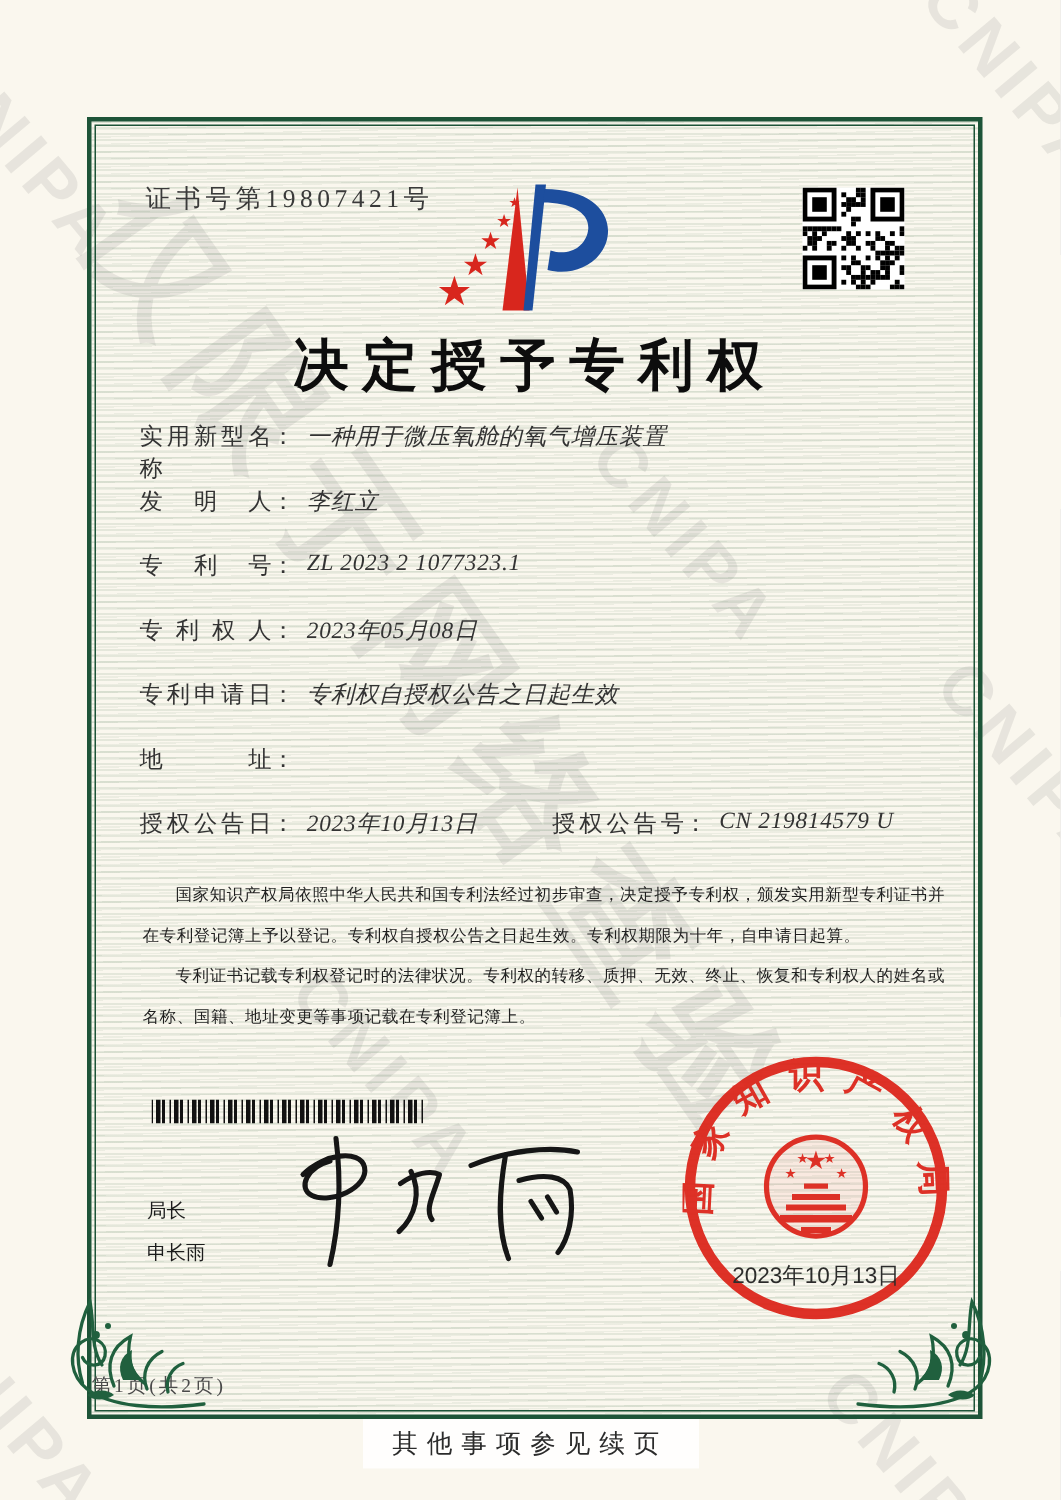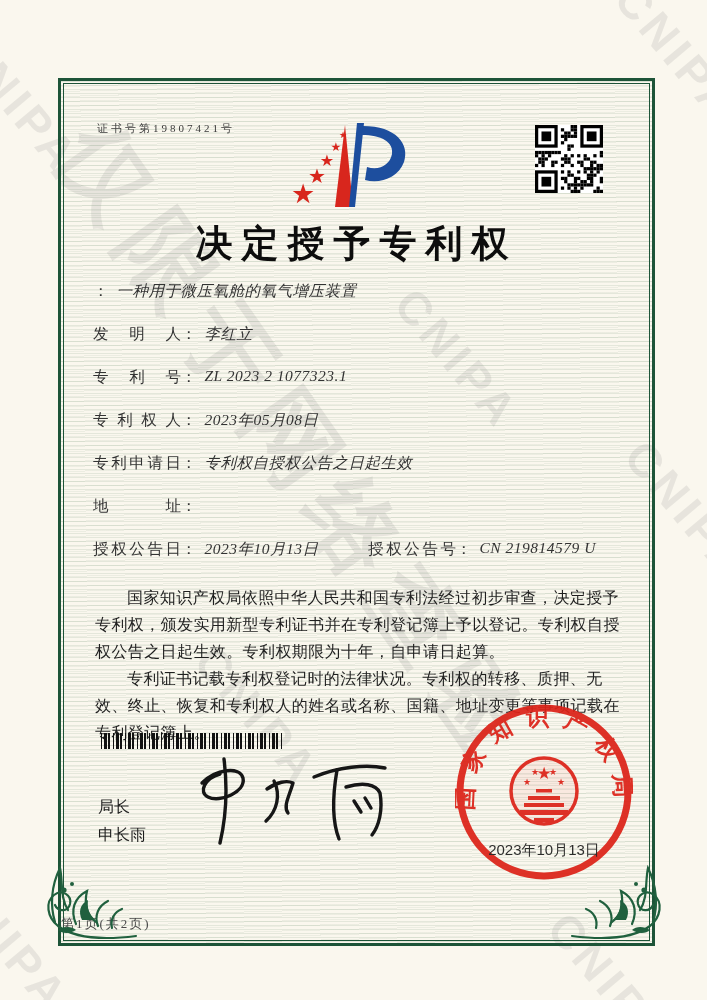--- a/index.html
+++ b/index.html
@@ -17,41 +17,41 @@
   .frame{
     position:absolute;left:58px;top:78px;width:591px;height:862px;
     border:3px solid #1d5438;z-index:2;
     background:
       repeating-linear-gradient(180deg, rgba(96,134,100,.14) 0 1px, rgba(0,0,0,0) 1px 4px),
       repeating-linear-gradient(178.5deg, rgba(96,134,100,.09) 0 1px, rgba(0,0,0,0) 1px 5px);
   }
   .frame-inner{position:absolute;inset:2px;border:1px solid #1d5438;pointer-events:none;}
   .frame-content{position:absolute;inset:0;}
   
-  .cert-no{position:absolute;left:36px;top:40px;font-size:11px;letter-spacing:3px;color:#3a3a3a;}
+  .cert-no{position:absolute;left:36px;top:40px;font-size:17px;letter-spacing:3px;color:#3a3a3a;}
   .logo{position:absolute;left:222px;top:38px;width:132px;height:98px;}
   .qr{position:absolute;left:474px;top:44px;width:68px;height:68px;background:#fff;}
   .title{position:absolute;left:0;top:138px;width:100%;text-align:center;
          font-size:37px;font-weight:bold;letter-spacing:9px;color:#0d0d0d;}
   
   .fields{position:absolute;left:32px;top:200px;width:548px;font-size:15.5px;color:#333;}
   .frow{display:flex;align-items:flex-start;height:43px;}
   .flabel{display:inline-block;width:88px;text-align:justify;text-align-last:justify;flex:none;}
   .fcolon{flex:none;margin-right:8px;}
   .fvalue{letter-spacing:.5px;font-style:italic;}
   .frow .half{display:flex;width:275px;flex:none;}
   
-  .paras{position:absolute;left:34px;top:503px;width:540px;font-size:16px;line-height:27px;
+  .paras{position:absolute;left:34px;top:503px;width:540px;font-size:11px;line-height:27px;
          color:#1f1f1f;letter-spacing:.4px;}
   .paras p{margin:0;text-indent:2em;}
   
   .barcode{position:absolute;left:40px;top:652px;width:183px;height:16px;}
   .signature{position:absolute;left:127px;top:672px;width:205px;height:95px;z-index:3;}
   .signer{position:absolute;left:37px;top:712px;font-family:"Liberation Sans","DejaVu Sans",sans-serif;
-          font-size:16px;color:#1c1c1c;line-height:28px;}
+          font-size:13px;color:#1c1c1c;line-height:28px;}
   .seal{position:absolute;left:394px;top:622px;width:178px;height:178px;z-index:4;opacity:.93;}
   .page-info{position:absolute;left:0;top:834px;width:100%;text-align:left;
              font-size:13px;letter-spacing:2px;color:#4a4a4a;}
   
   .corner{position:absolute;width:96px;height:86px;z-index:5;}
   .corner-left{left:42px;top:860px;}
   .corner-right{left:570px;top:860px;transform:scaleX(-1);}
   
   .footer-note{position:absolute;left:0;top:946px;width:100%;text-align:center;z-index:2;}
   .footer-note span{display:inline-block;background:rgba(255,255,255,.88);padding:5px 20px;
@@ -210,20 +210,21 @@
           <rect x="51.81" y="6.48" width="9.71" height="9.71" fill="#000"></rect>
           <rect x="0.00" y="45.33" width="22.67" height="22.67" fill="#000"></rect>
           <rect x="3.24" y="48.57" width="16.19" height="16.19" fill="#fff"></rect>
           <rect x="6.48" y="51.81" width="9.71" height="9.71" fill="#000"></rect>
         </svg>
 
       <div class="title">决定授予专利权</div>
 
       <div class="fields">
         <div class="frow">
+          <span class="flabel">实用新型名称</span>
             <span class="fcolon">：</span>
           <span class="fvalue">一种用于微压氧舱的氧气增压装置</span>
         </div>
         <div class="frow">
           <span class="flabel">发明人</span>
             <span class="fcolon">：</span>
           <span class="fvalue">李红立</span>
         </div>
         <div class="frow">
           <span class="flabel">专利号</span>
@@ -383,14 +384,17 @@
       <path d="M70,68 C68,60 72,52 80,49"></path>
     </g>
     <g fill="#20603e">
       <circle cx="22" cy="30" r="2.6"></circle>
         <circle cx="30" cy="24" r="2"></circle>
       <path d="M40,60 C36,52 38,44 46,40 C45,48 47,55 53,60 Z"></path>
       <path d="M16,70 C22,66 30,66 34,70 C28,74 20,74 16,70 Z"></path>
     </g>
   </svg>
 
+  <div class="footer-note">
+    <span>其他事项参见续页</span>
+  </div>
 
 </div>
 
 </body></html>

